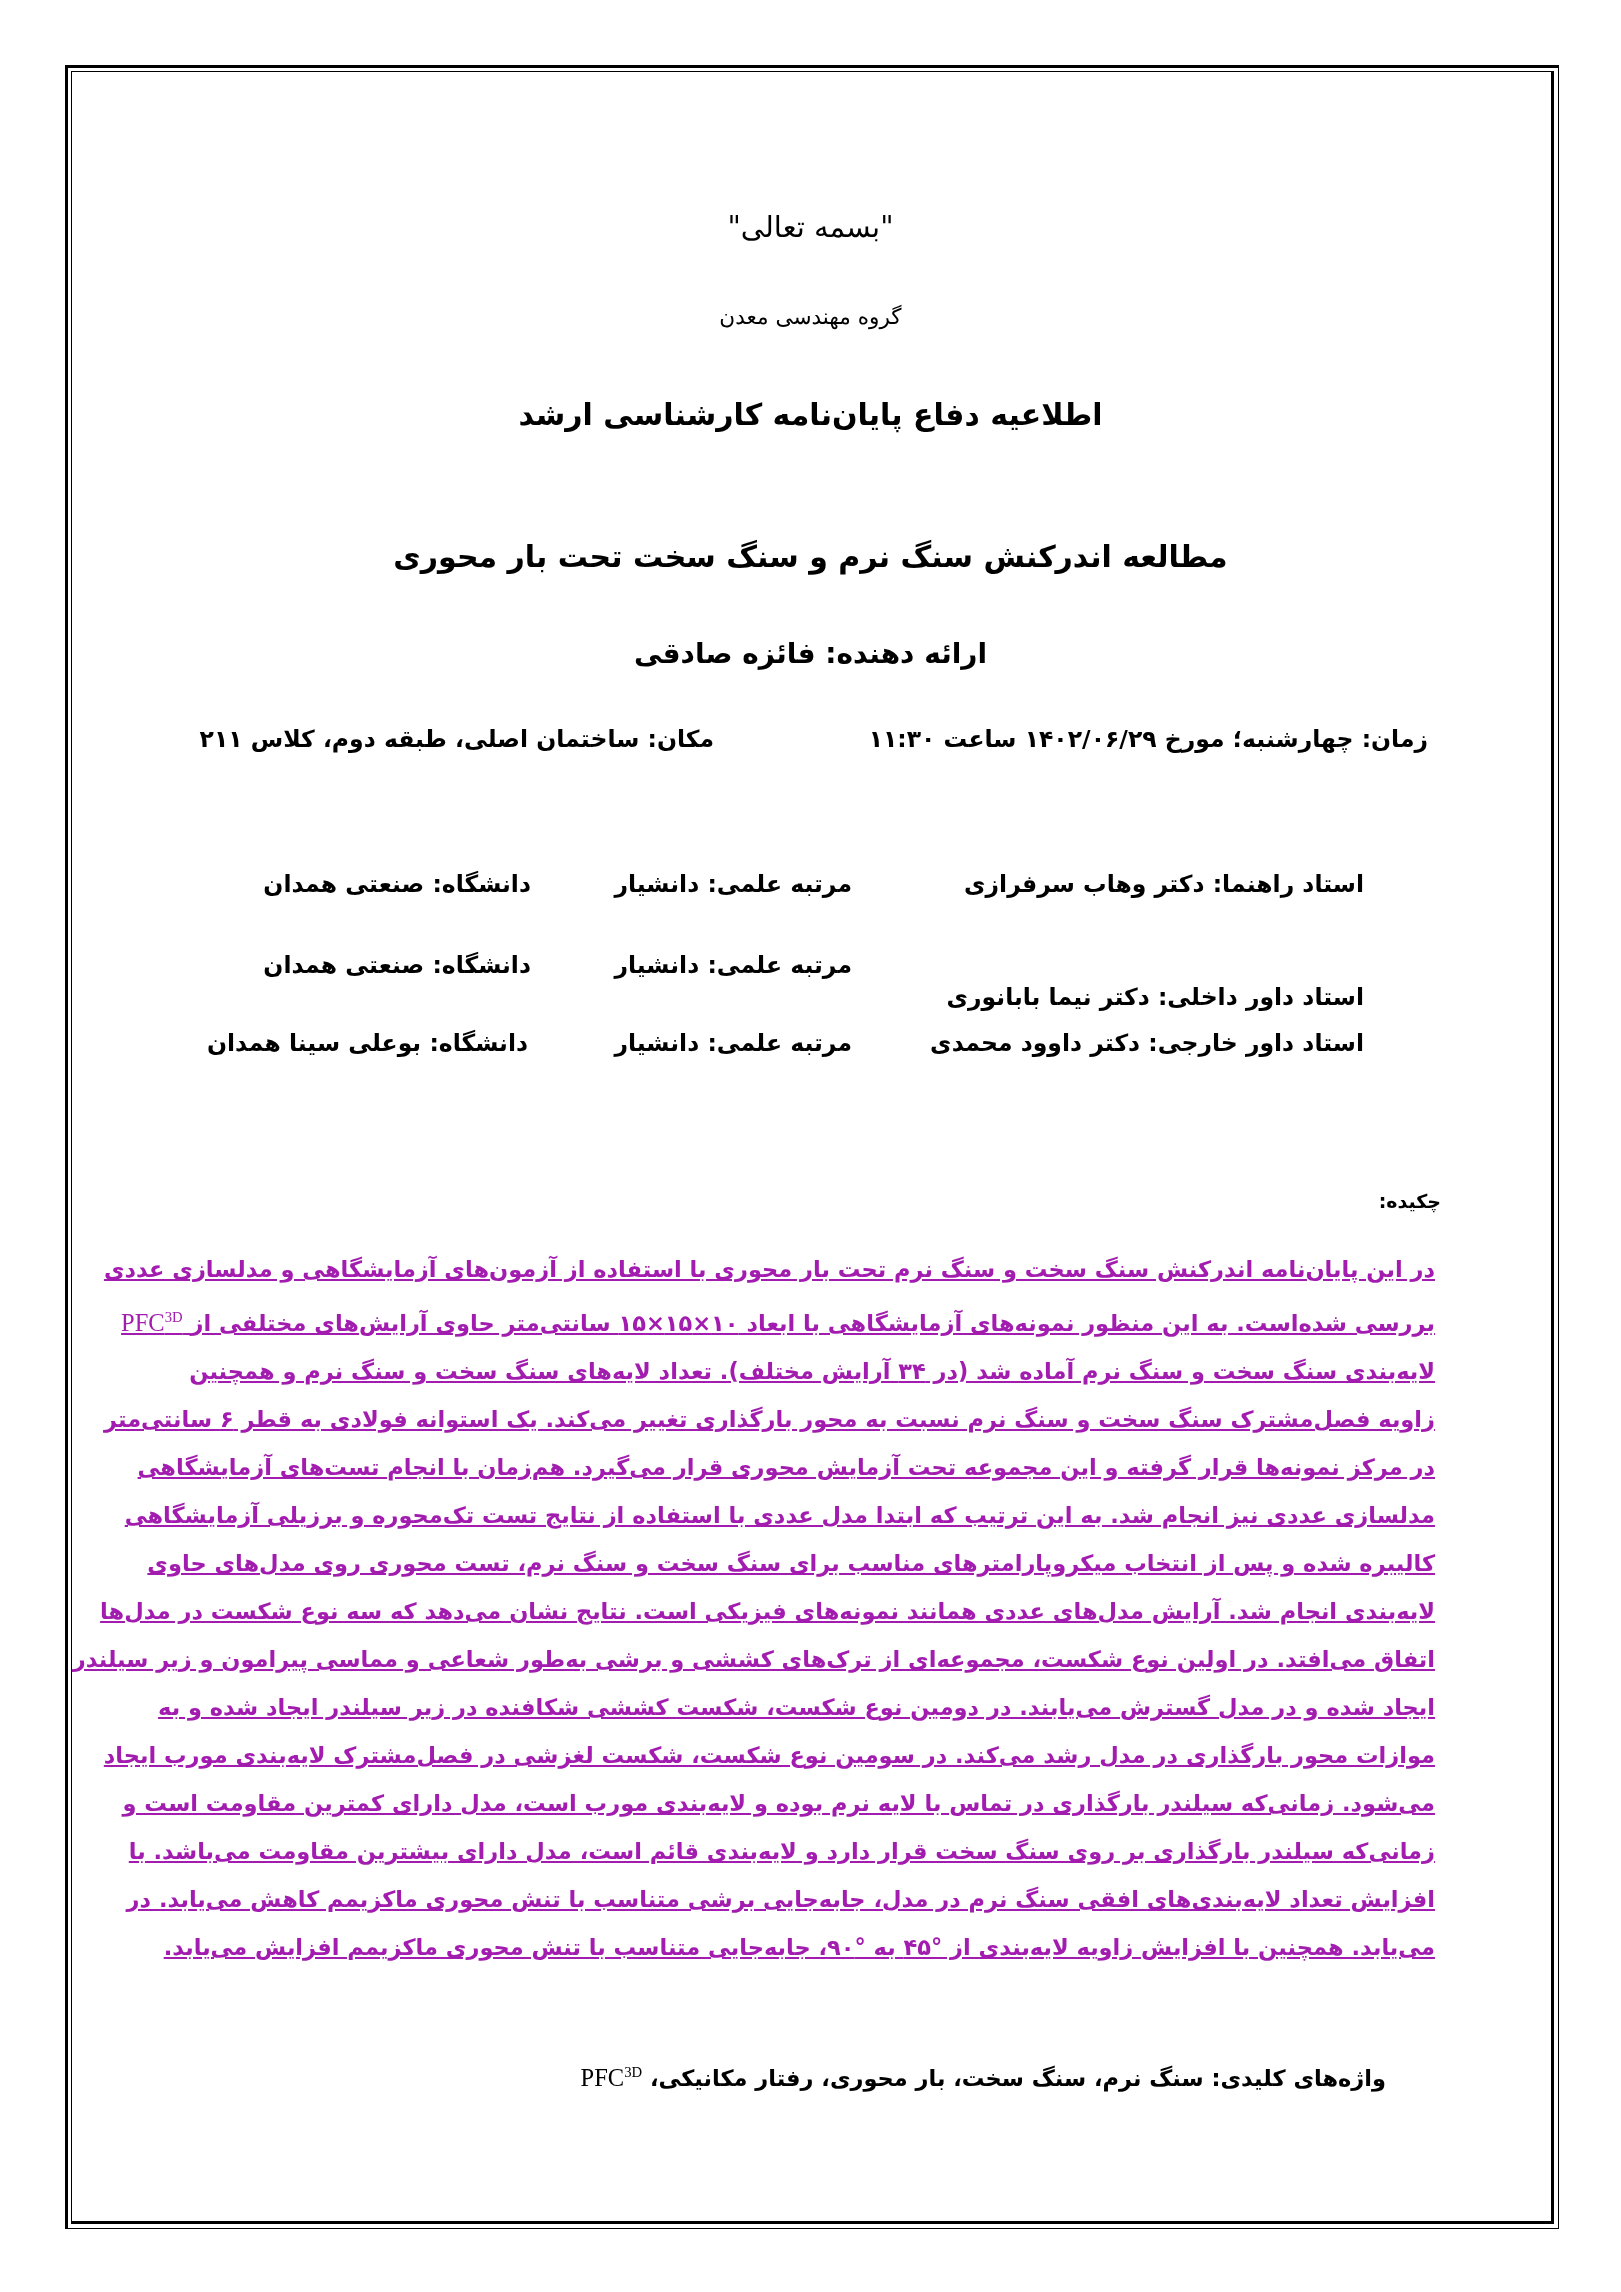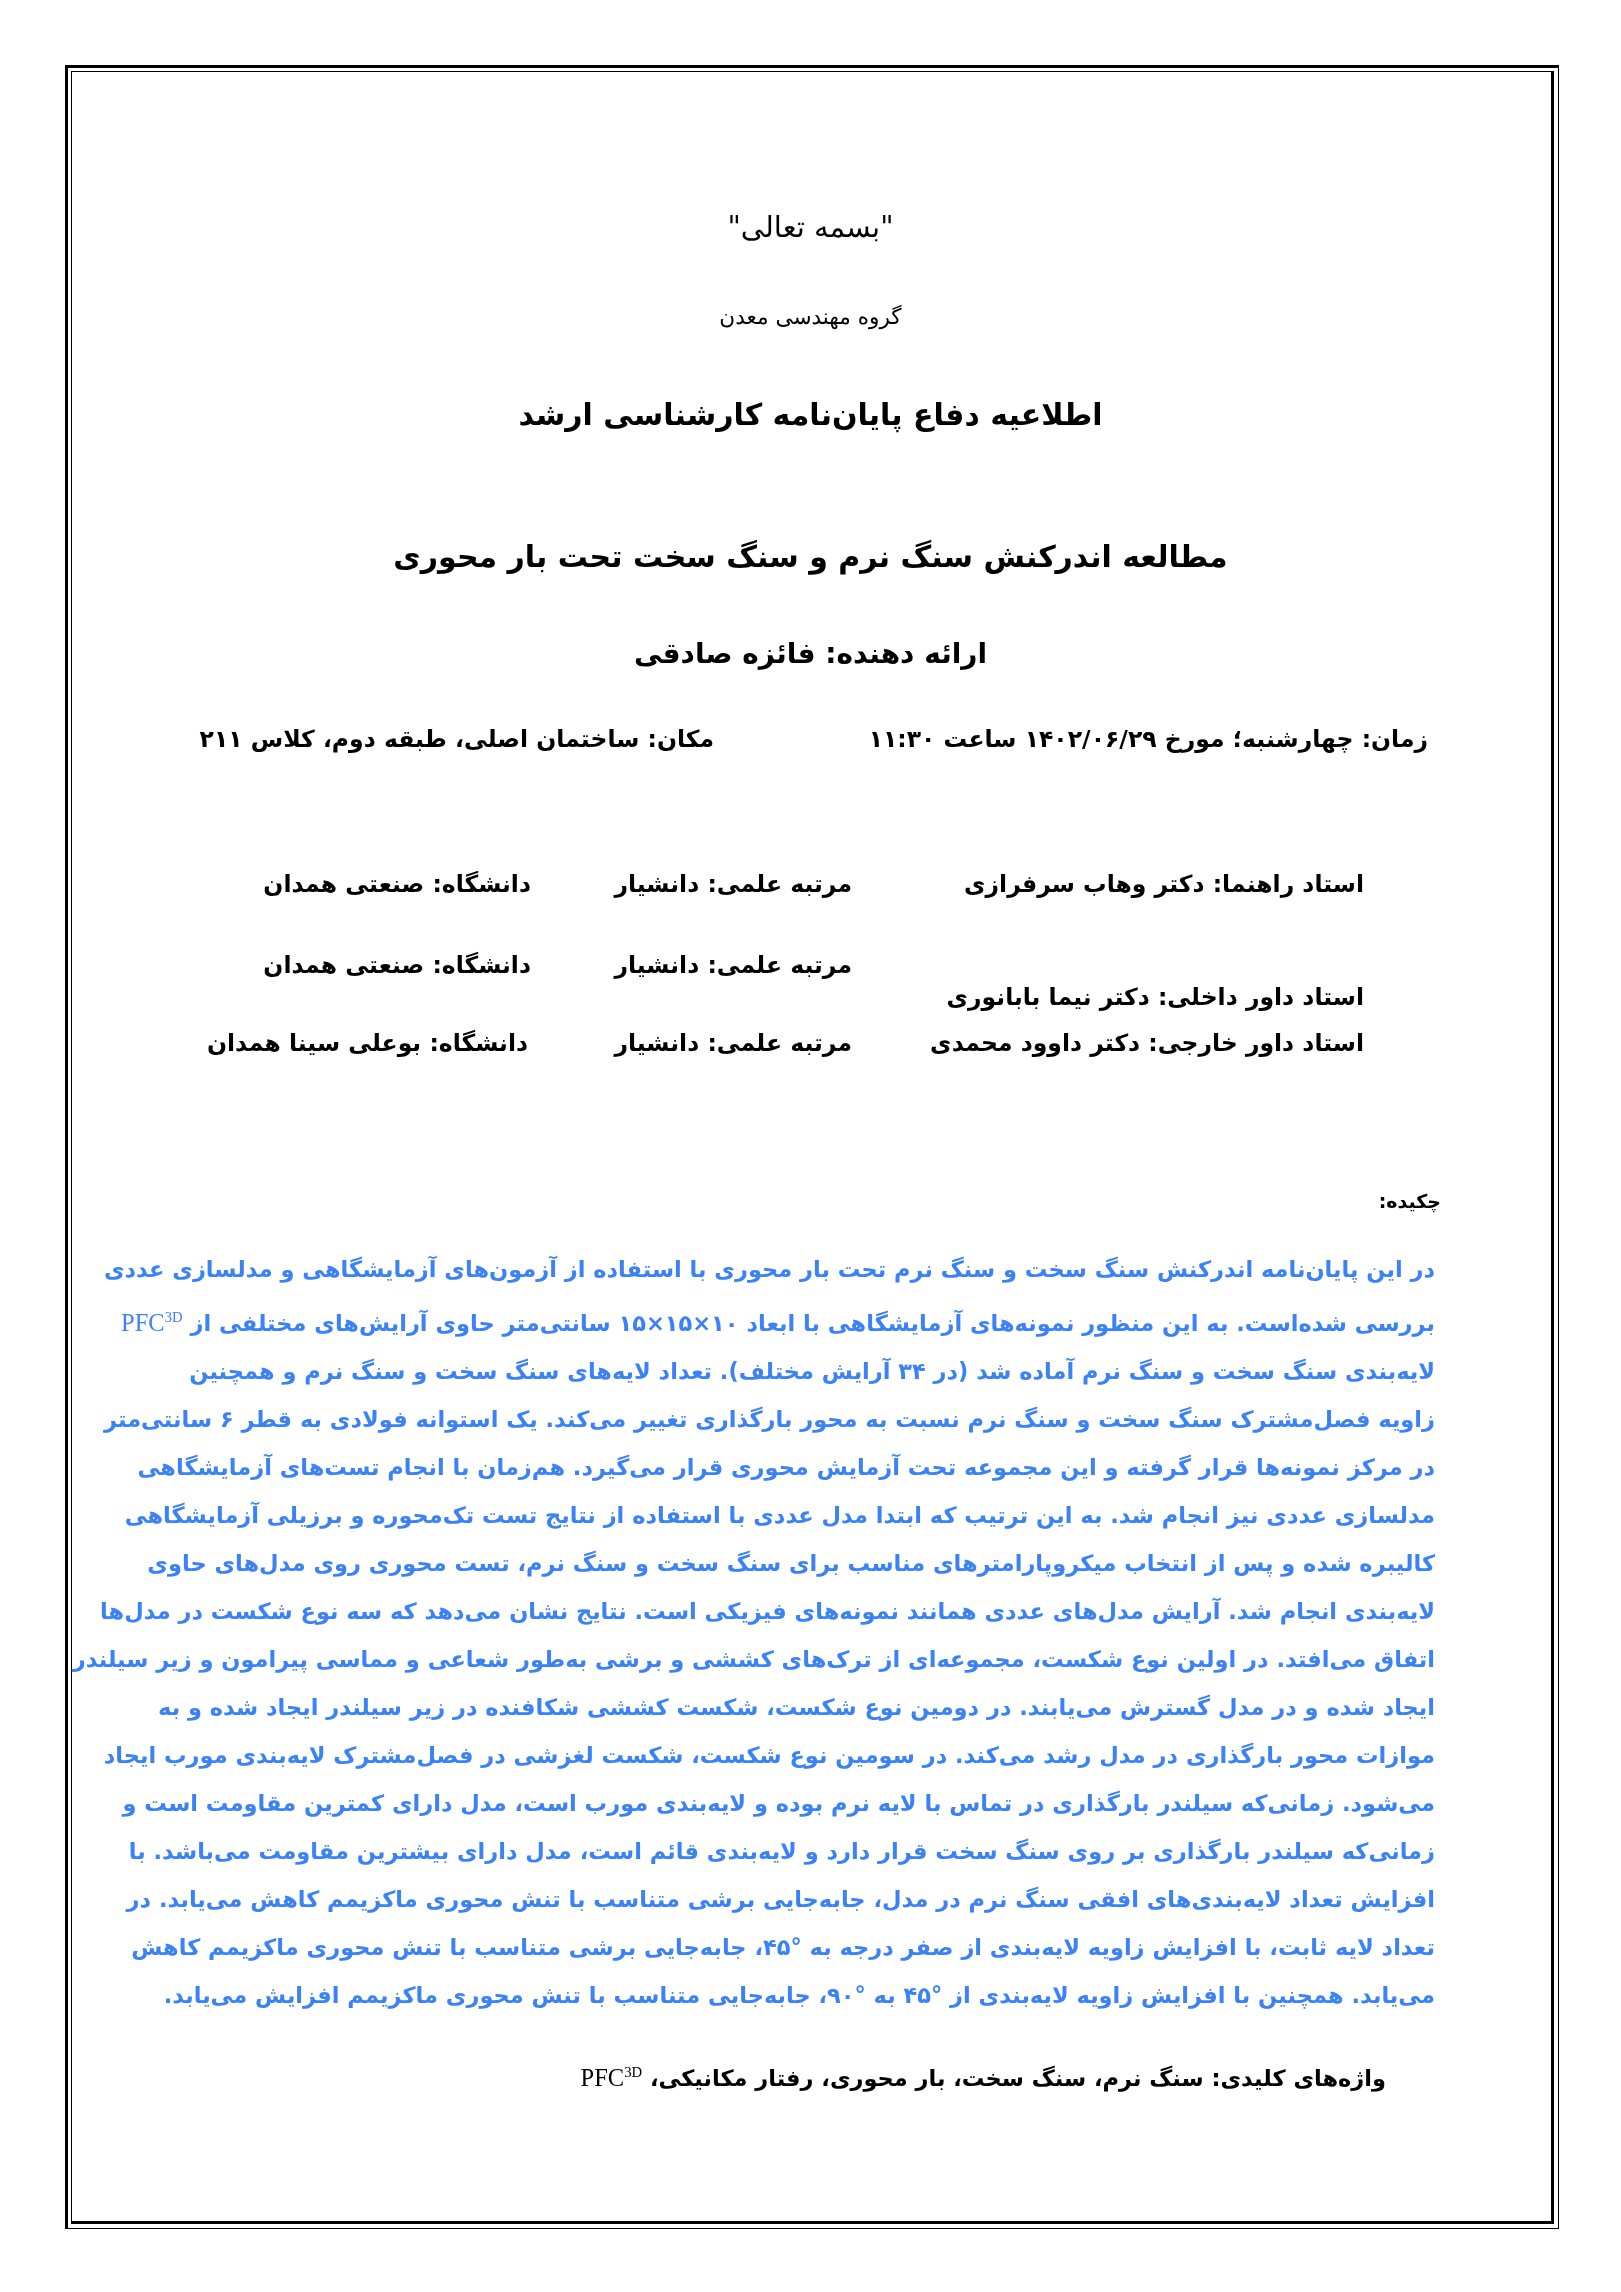--- a/index.html
+++ b/index.html
@@ -25,21 +25,22 @@
   .f-dept { font-size: 21.6px; top: 296px; font-family: "DejaVu Serif", serif; margin-top: 8px; }
   .f-t1 { font-size: 30px; top: 397px; }
   .f-t2 { font-size: 30px; top: 519px; margin-top: 20px; }
   .f-t3 { font-size: 28px; top: 637px; }
   .row { font-size: 23.5px; font-weight: bold; }
   .abs-heading { font-size: 19px; top: 1190px; right: 180px; }
   .abstract {
     position: absolute; left: 192px; width: 1243px; top: 1245px;
     font-family: "DejaVu Sans", sans-serif; font-size: 22.5px; line-height: 48px;
     text-align: justify; text-align-last: right; direction: rtl; font-weight: bold;
-    color: #3b82f6;
+    color: #a21caf;
+    text-decoration: underline;
   }
   .abstract .ln { display: block; text-align: justify; text-align-last: justify; white-space: nowrap; }
   .abstract .ln.last { text-align-last: right; }
   .latin { font-family: "Liberation Serif", serif; font-weight: normal; font-size: 24.5px; direction: ltr; unicode-bidi: embed; }
   .latin sup { font-size: 14.7px; }
   .keywords { font-size: 22.5px; top: 2064px; right: 235px; }
   .keywords .kw-label { font-weight: bold; }
 </style>
 </head>
 <body>
@@ -82,21 +83,20 @@
     <span class="ln">در مرکز نمونه‌ها قرار گرفته و این مجموعه تحت آزمایش محوری قرار می‌گیرد. هم‌زمان با انجام تست‌های آزمایشگاهی</span>
     <span class="ln">مدلسازی عددی نیز انجام شد. به این ترتیب که ابتدا مدل عددی با استفاده از نتایج تست تک‌محوره و برزیلی آزمایشگاهی</span>
     <span class="ln">کالیبره شده و پس از انتخاب میکروپارامترهای مناسب برای سنگ سخت و سنگ نرم، تست محوری روی مدل‌های حاوی</span>
     <span class="ln">لایه‌بندی انجام شد. آرایش مدل‌های عددی همانند نمونه‌های فیزیکی است. نتایج نشان می‌دهد که سه نوع شکست در مدل‌ها</span>
     <span class="ln">اتفاق می‌افتد. در اولین نوع شکست، مجموعه‌ای از ترک‌های کششی و برشی به‌طور شعاعی و مماسی پیرامون و زیر سیلندر</span>
     <span class="ln">ایجاد شده و در مدل گسترش می‌یابند. در دومین نوع شکست، شکست کششی شکافنده در زیر سیلندر ایجاد شده و به</span>
     <span class="ln">موازات محور بارگذاری در مدل رشد می‌کند. در سومین نوع شکست، شکست لغزشی در فصل‌مشترک لایه‌بندی مورب ایجاد</span>
     <span class="ln">می‌شود. زمانی‌که سیلندر بارگذاری در تماس با لایه نرم بوده و لایه‌بندی مورب است، مدل دارای کمترین مقاومت است و</span>
     <span class="ln">زمانی‌که سیلندر بارگذاری بر روی سنگ سخت قرار دارد و لایه‌بندی قائم است، مدل دارای بیشترین مقاومت می‌باشد. با</span>
     <span class="ln">افزایش تعداد لایه‌بندی‌های افقی سنگ نرم در مدل، جابه‌جایی برشی متناسب با تنش محوری ماکزیمم کاهش می‌یابد. در</span>
-    <span class="ln">تعداد لایه ثابت، با افزایش زاویه لایه‌بندی از صفر درجه به °۴۵، جابه‌جایی برشی متناسب با تنش محوری ماکزیمم کاهش</span>
     <span class="ln last">می‌یابد. همچنین با افزایش زاویه لایه‌بندی از °۴۵ به °۹۰، جابه‌جایی متناسب با تنش محوری ماکزیمم افزایش می‌یابد.</span>
   </div>
 
   <div class="line rtl keywords">
     <span class="kw-label">واژه‌های کلیدی:</span><span style="font-weight:bold;"> سنگ نرم، سنگ سخت، بار محوری، رفتار مکانیکی، </span><span class="latin"><span>PFC</span><sup>3D</sup></span>
   </div>
 </div>
 
 
 </body></html>

